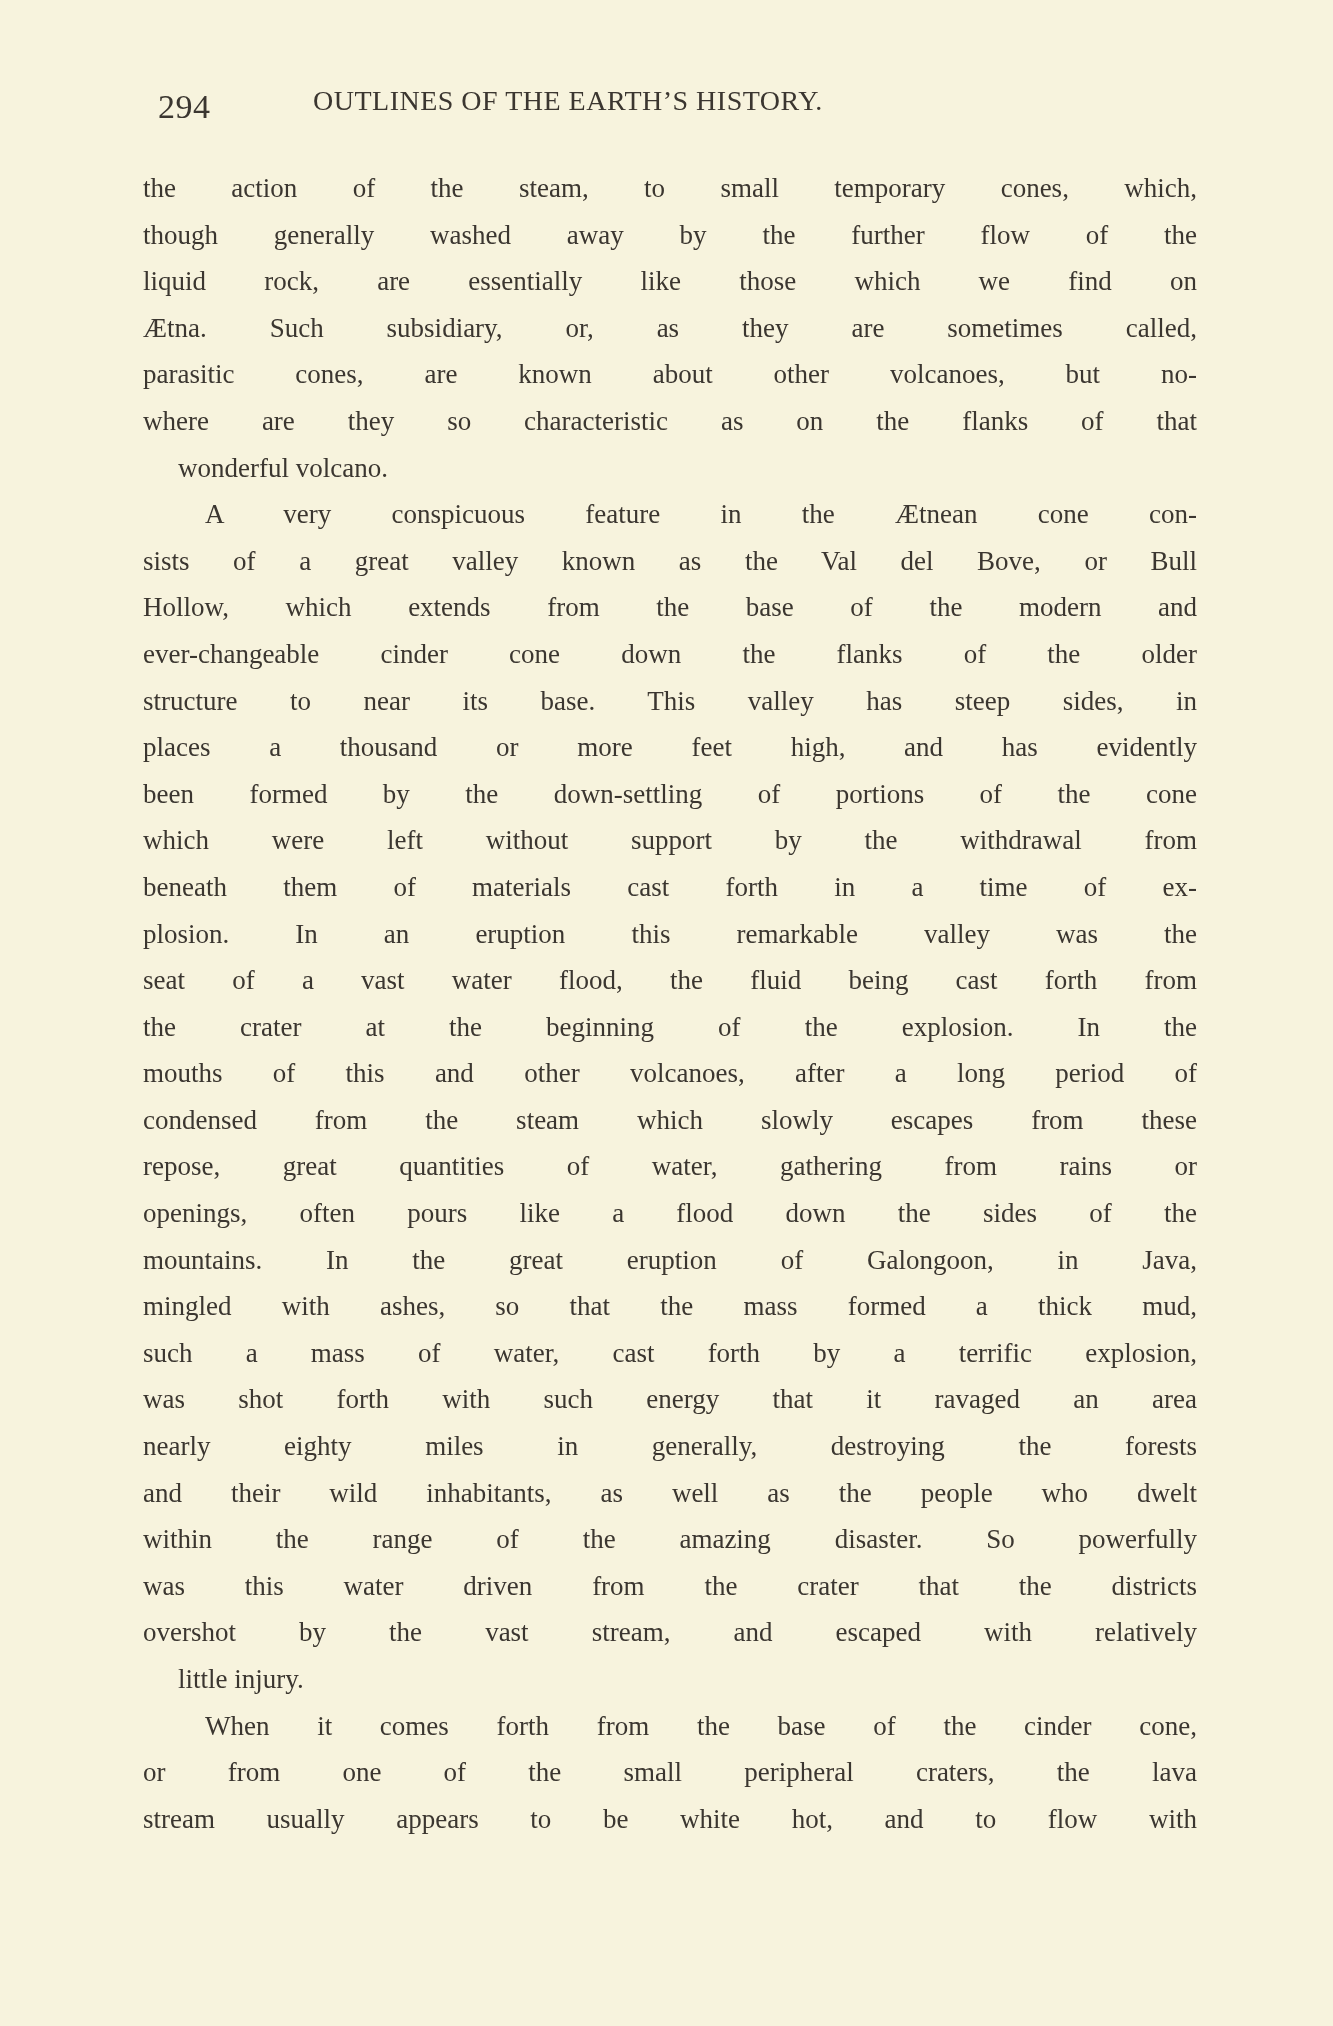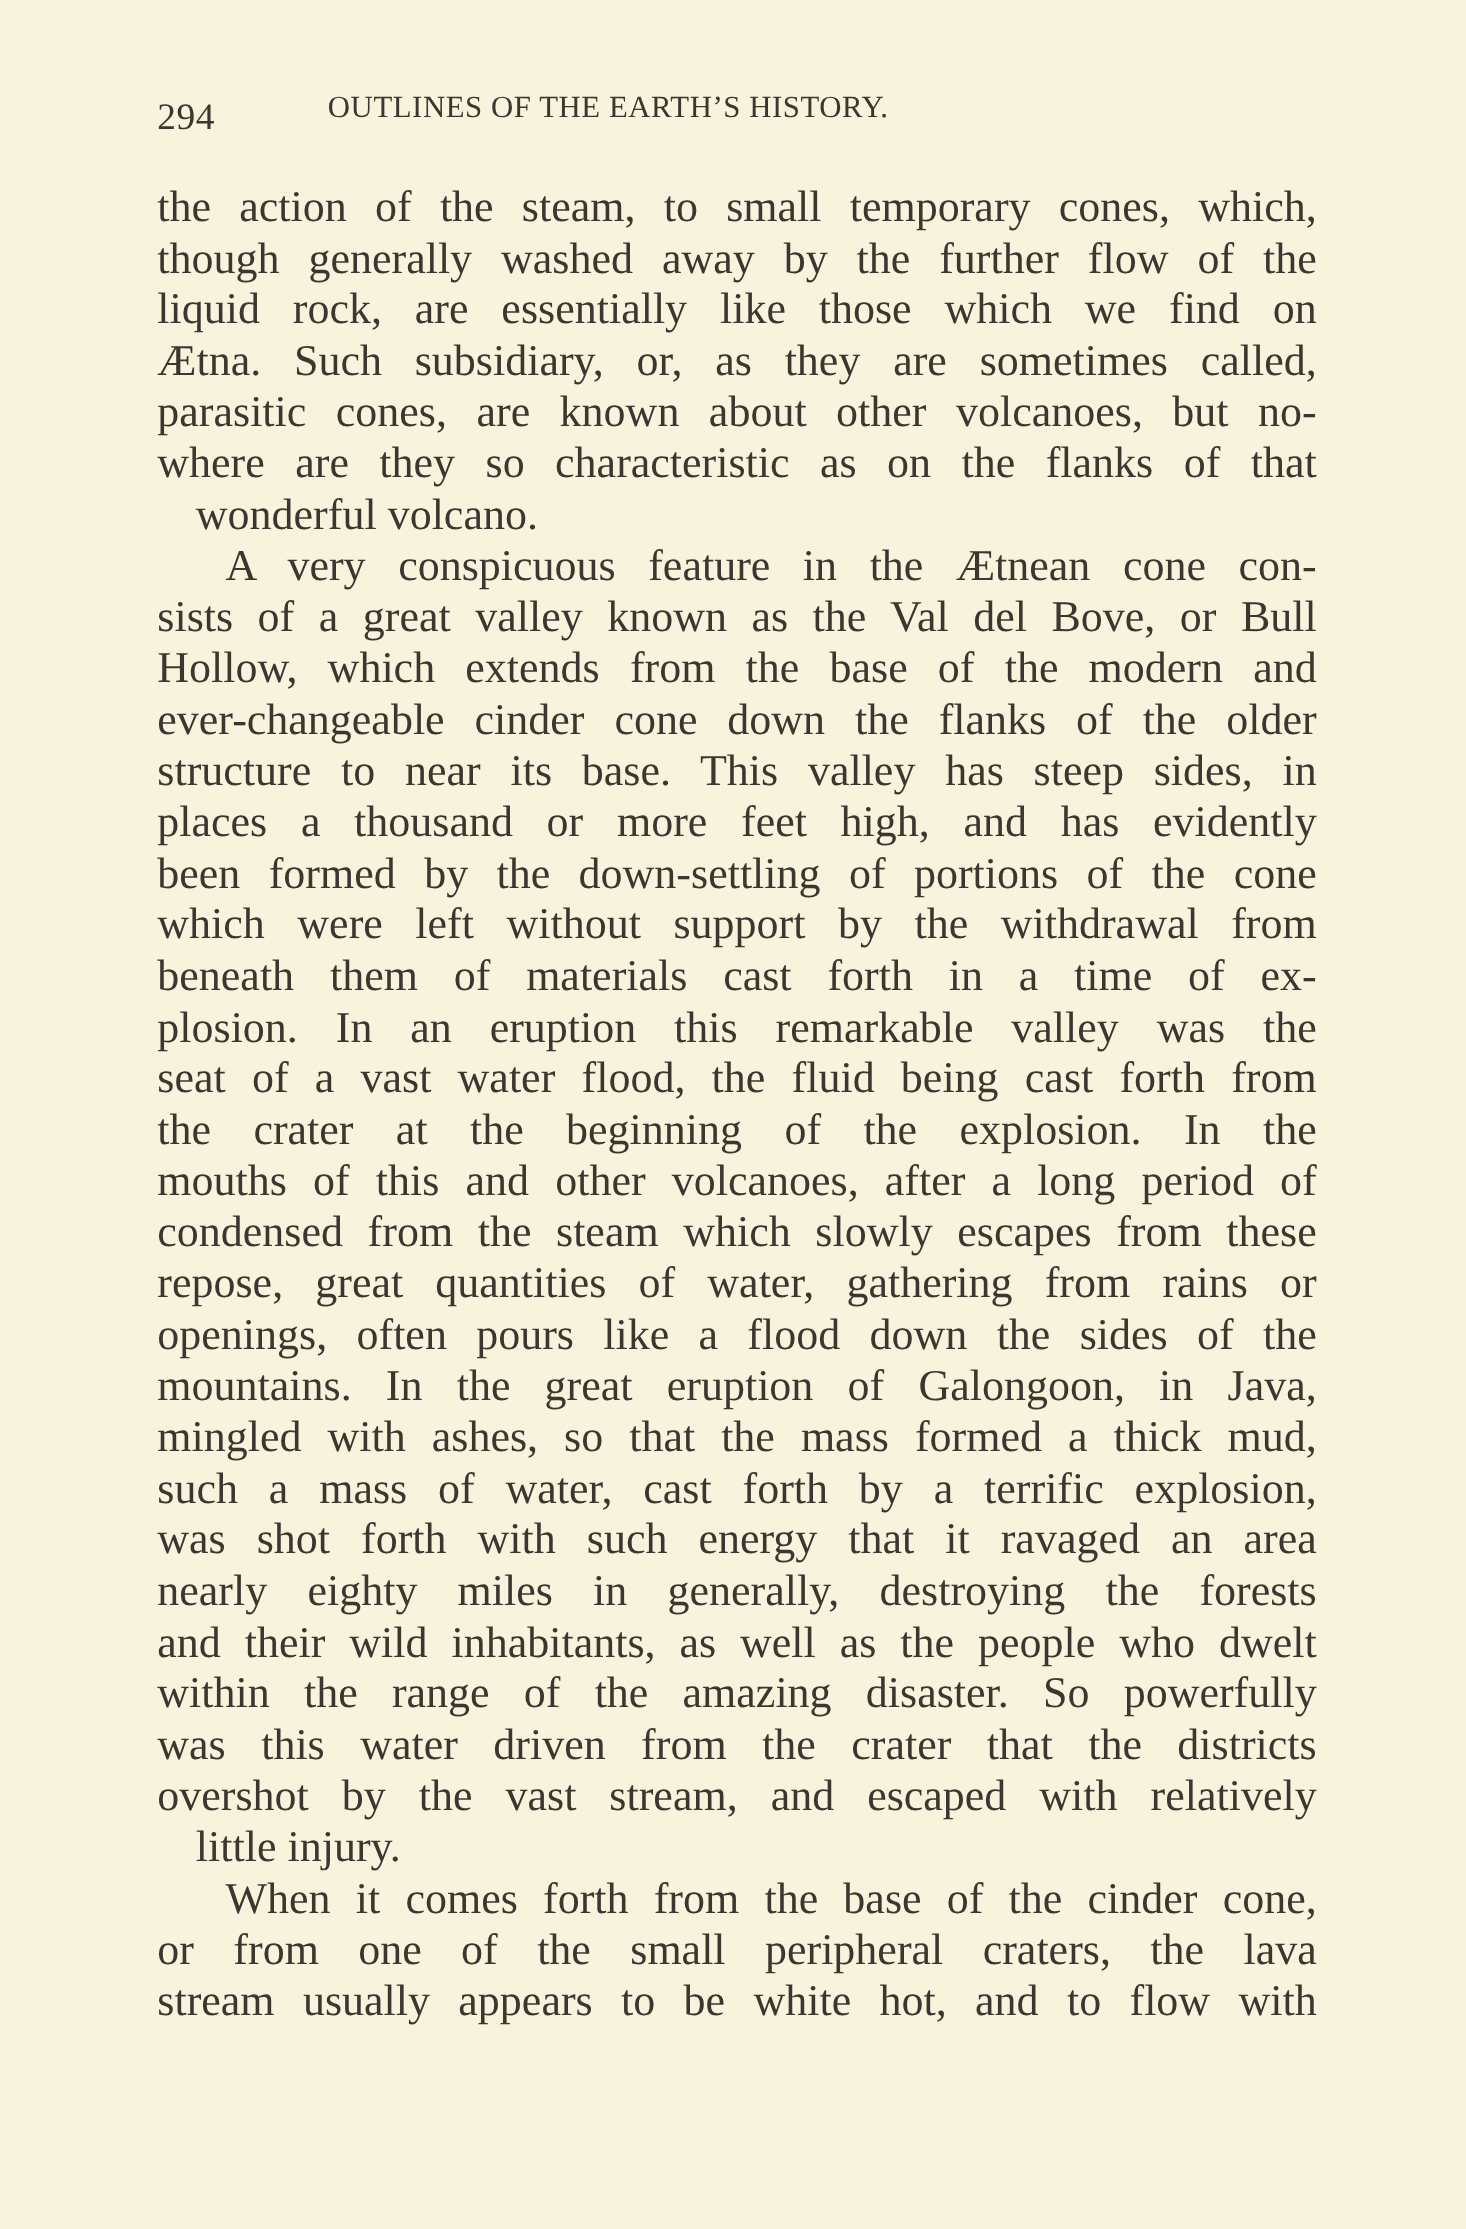--- a/index.html
+++ b/index.html
@@ -5,34 +5,34 @@
   html, body { margin: 0; padding: 0; }
   body {
     width: 1333px; height: 2026px;
     background: #f7f3dd;
     font-family: "DejaVu Serif", "Liberation Serif", serif;
     color: #3b3630;
     position: relative;
     overflow: hidden;
   }
   .header {
-    position: absolute; top: 82px; left: 143px; width: 1060px;
+    position: absolute; top: 82px; left: 158px; width: 1060px;
     font-family: "Liberation Serif", serif;
     font-size: 30px; letter-spacing: 0.5px;
-    display: flex; align-items: flex-start;
+    display: flex; align-items: center;
   }
   .page-number { font-size: 34px; width: 155px; position: relative; top: 6px; }
   .running-title { font-size: 28px; }
   .body-text {
     position: absolute; top: 165px; left: 143px; width: 1054px;
   }
   .line {
     display: block;
     font-family: "Liberation Serif", serif;
-    font-size: 40px;
+    font-size: 27px;
     height: 46.6px; line-height: 46.6px;
     text-align: justify;
     text-align-last: justify;
     white-space: nowrap;
     overflow: visible;
   }
   .line.last { text-align-last: left; margin-left: 35px; }
   .line.indent { padding-left: 62px; }
 </style>
 </head>

